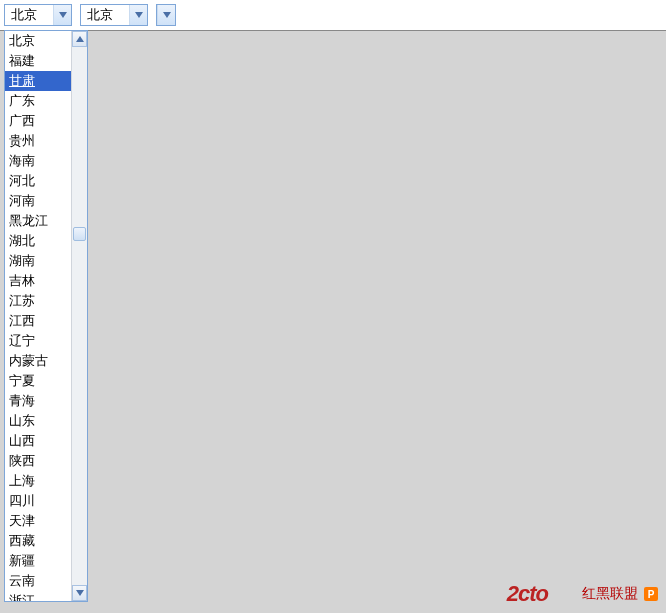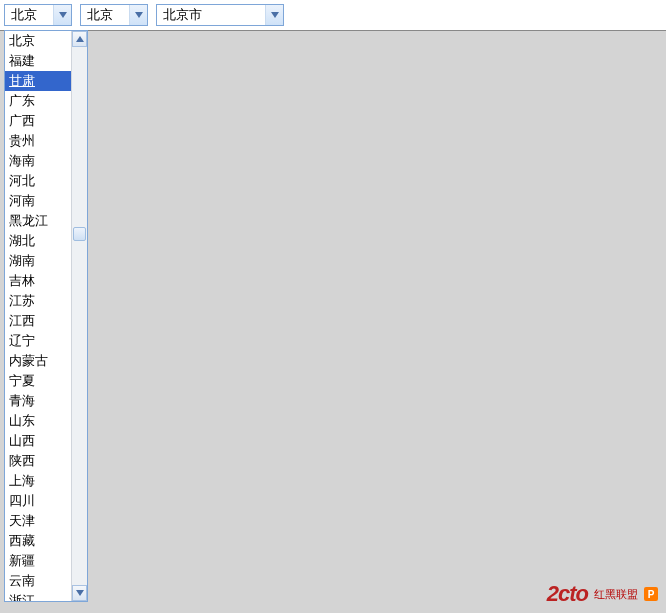--- a/index.html
+++ b/index.html
@@ -117,21 +117,22 @@
     }
     .footer .logo {
       color: #b22;
       font-weight: bold;
       font-size: 22px;
       font-style: italic;
       letter-spacing: -1px;
     }
     .footer .site {
       color: #b50000;
-      font-size: 11px;
+      font-size: 14px;
+      margin-left: 28px;
     }
     .footer-icon {
       width: 14px;
       height: 14px;
       background: #ff7a00;
       color: #fff;
       font-size: 10px;
       font-weight: bold;
       display: inline-flex;
       align-items: center;
@@ -153,21 +154,20 @@
   </div>
   <div class="combo c2">
     <span class="combo-text">北京</span>
     <span class="combo-trigger">
       <svg viewBox="0 0 8 6">
           <path d="M0 0 L8 0 L4 6 Z" fill="#4a6fa6"></path>
         </svg>
     </span>
   </div>
   <div class="combo c3">
-    <span class="combo-text">北京市</span>
     <span class="combo-trigger">
       <svg viewBox="0 0 8 6">
           <path d="M0 0 L8 0 L4 6 Z" fill="#4a6fa6"></path>
         </svg>
     </span>
   </div>
 </div>
 
 <div class="dropdown">
   <div class="dropdown-list" id="dropdown-list">

